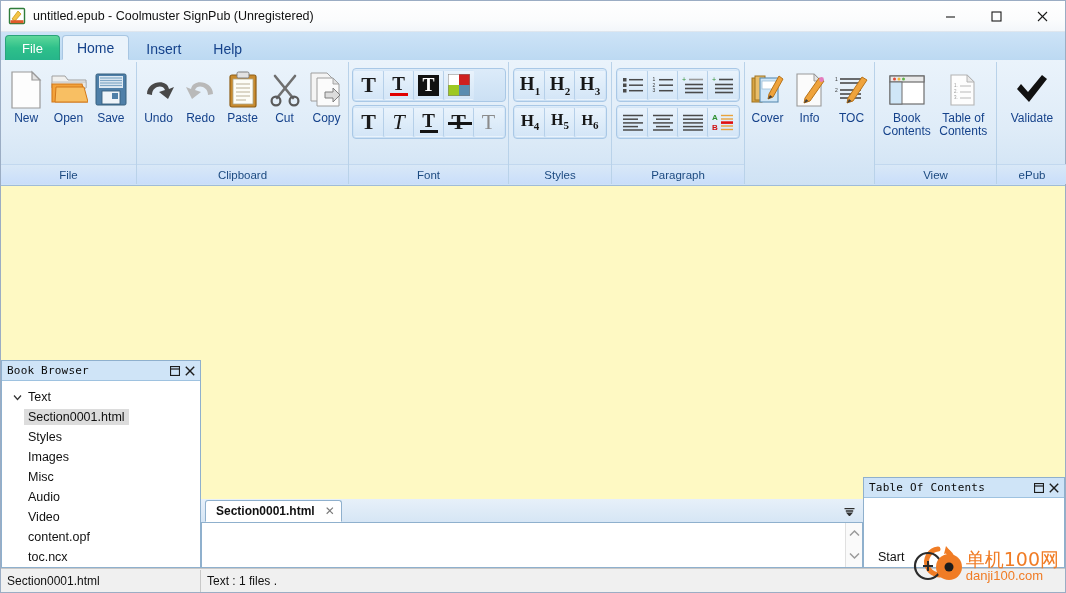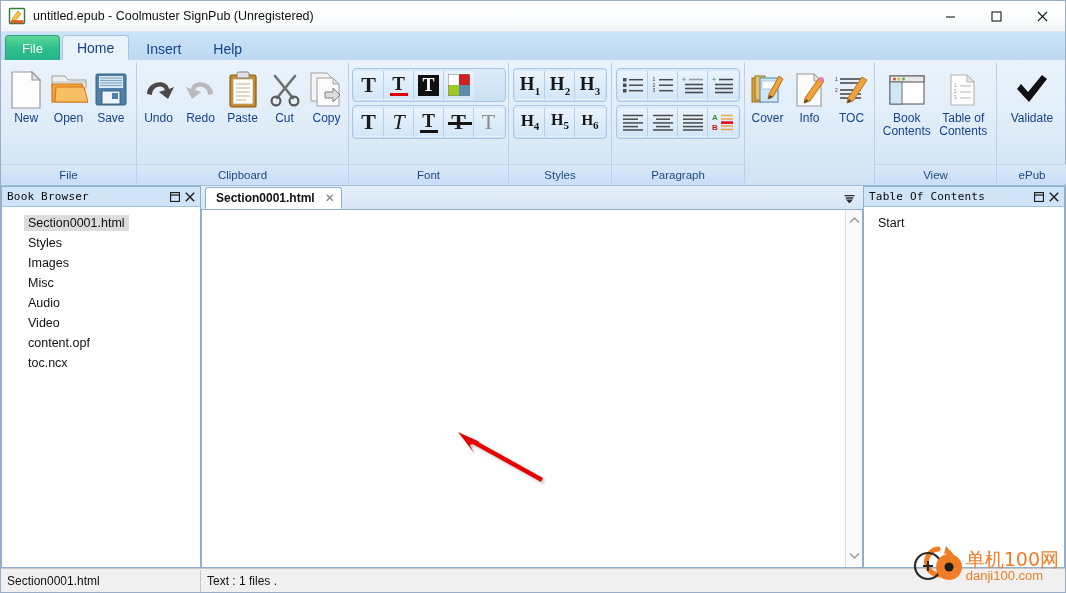--- a/index.html
+++ b/index.html
@@ -174,20 +174,21 @@
     color: #1a1a1a;
     line-height: 1;
   }
 
   
   .main {
     flex: 1 1 auto;
     display: flex;
     min-height: 0;
     background: #fef9c3;
+    align-items: flex-end;
   }
   .panel {
     display: flex; flex-direction: column;
     background: #ffffff;
     border: 1px solid #8fb0cd;
   }
   .panel-header {
     height: 20px;
     flex: 0 0 20px;
     background: #cfe4f7;
@@ -266,21 +267,21 @@
     border-left: 1px solid #e0e0e0;
     display:flex; flex-direction: column; justify-content: space-between;
     align-items:center;
   }
   .vscroll .arr { color:#9a9a9a; font-size: 12px; padding: 4px 0; }
 
   
   #right-panel { width: 202px; flex: 0 0 202px; }
   .toc-item {
     height: 20px; display:flex; align-items:center;
-    padding-left: 14px; font-size: 12.5px; color:#111;
+    padding-left: 14px; font-size: 12.5px; color:#111;margin-top:43px;
   }
 
   
   .statusbar {
     height: 24px; flex: 0 0 24px;
     background: #f0f0f0;
     border-top: 1px solid #c8c8c8;
     display: flex; align-items: center;
     font-size: 12px; color: #111;
   }
@@ -768,20 +769,28 @@
         </span>
         <span class="ph-btn">
           <svg width="10" height="10" viewBox="0 0 10 10">
               <line x1="0.8" y1="0.8" x2="9.2" y2="9.2" stroke="#1d1d1d" stroke-width="1.4"></line>
               <line x1="9.2" y1="0.8" x2="0.8" y2="9.2" stroke="#1d1d1d" stroke-width="1.4"></line>
             </svg>
         </span>
       </div>
       <div class="panel-body">
         <div class="tree">
+          <div class="tnode">
+            <span class="chev">
+              <svg width="9" height="9" viewBox="0 0 9 9">
+                  <path d="M1 2.5 L4.5 6.5 L8 2.5" fill="none" stroke="#333" stroke-width="1.2"></path>
+                </svg>
+            </span>
+            <span class="tlbl">Text</span>
+          </div>
           <div class="tnode child">
             <span class="tlbl">Section0001.html</span>
           </div>
           <div class="tnode indent1">
             <span class="tlbl">Styles</span>
           </div>
           <div class="tnode indent1">
             <span class="tlbl">Images</span>
           </div>
           <div class="tnode indent1">

